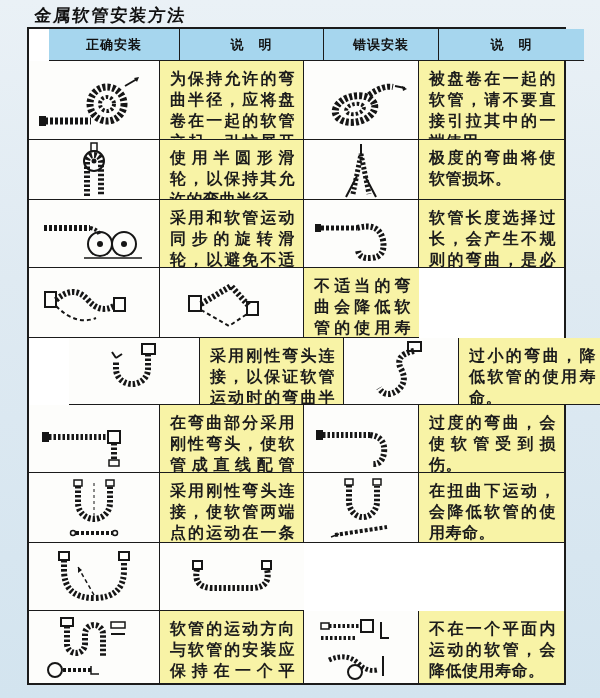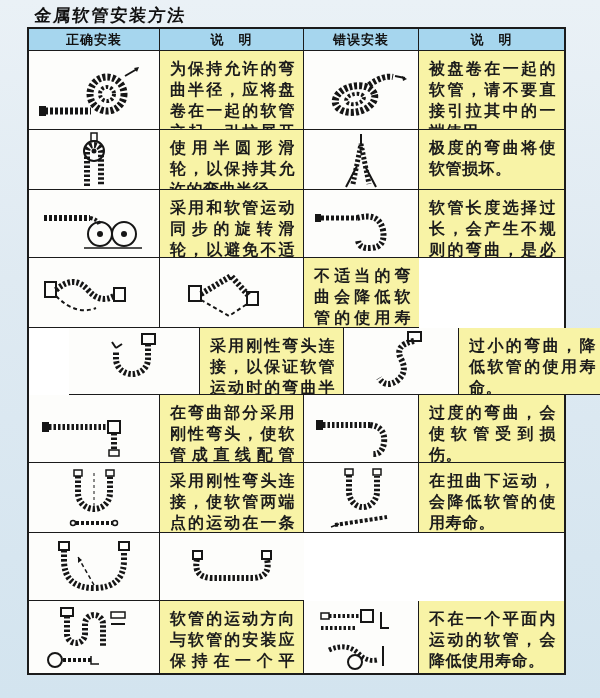--- a/index.html
+++ b/index.html
@@ -20,21 +20,21 @@
     position:absolute;left:27px;top:27px;
     width:539px;
     border:2px solid #1b1b1b;
     background:#fff;
     box-sizing:border-box;
   }
   .t-row{
     display:grid;
     grid-template-columns:131px 144px 115px 145px;
   }
-  .t-row.header{height:22px;}
+  .t-row.header{height:32px;padding-left:20px;}
   .t-row:nth-child(2){height:79px;}
   .t-row:nth-child(3){height:60px;}
   .t-row:nth-child(4){height:68px;}
   .t-row:nth-child(5){height:70px;}
   .t-row:nth-child(6){height:67px;padding-left:40px;}
   .t-row:nth-child(7){height:68px;}
   .t-row:nth-child(8){height:70px;}
   .t-row:nth-child(9){height:68px;}
   .t-row:nth-child(10){height:72px;font-family:Liberation Serif, serif;}
   .cell{

